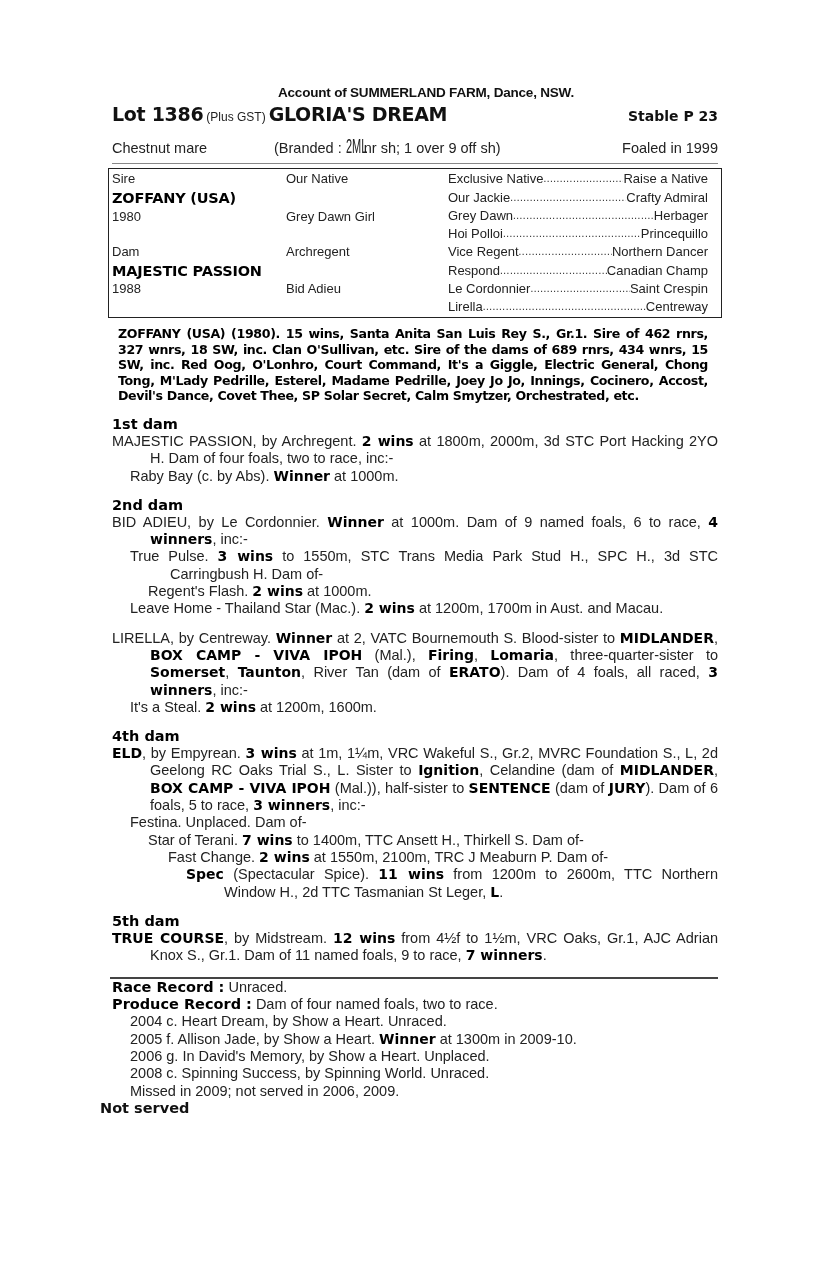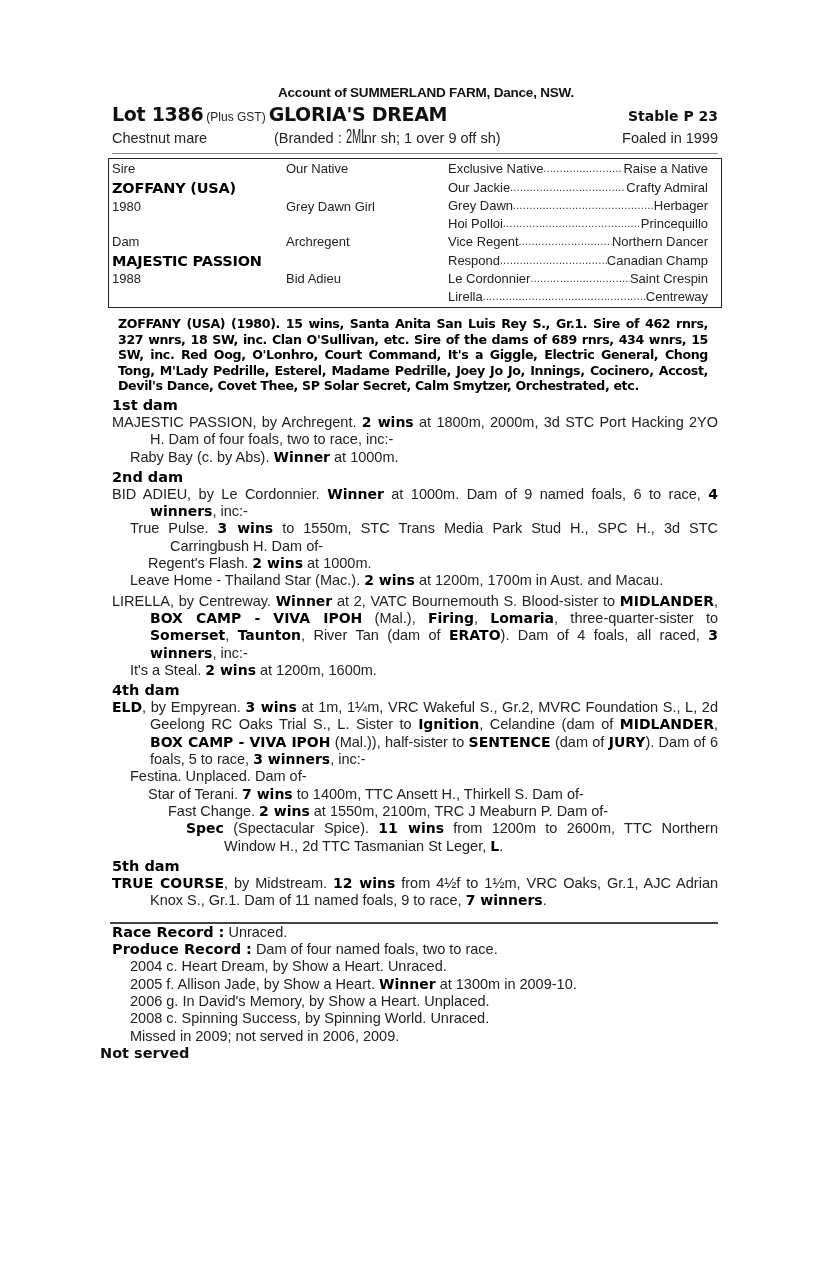--- a/index.html
+++ b/index.html
@@ -7,38 +7,38 @@
          font-family: "Liberation Sans", sans-serif; color: #111; }
   .page { position: absolute; left: 112px; top: 84px; width: 606px; }
   .hv { font-family: "DejaVu Sans", sans-serif; font-weight: bold; }
   .account { text-align: center; font-size: 13.5px; font-weight: bold; font-stretch: condensed;
              letter-spacing: -0.2px; margin-left: 22px; height: 18px; line-height: 18px; }
   .lotline { display: flex; align-items: baseline; height: 24px; line-height: 24px; }
   .lotno { font-family: "DejaVu Sans", sans-serif; font-weight: bold; font-size: 19px; letter-spacing: -0.3px; }
   .gst { font-size: 12px; margin: 0 3px; color: #222; }
   .horse { font-family: "DejaVu Sans", sans-serif; font-weight: bold; font-size: 19px; letter-spacing: -0.3px; }
   .stable { margin-left: auto; font-family: "DejaVu Sans", sans-serif; font-weight: bold; font-size: 14px; }
-  .descline { display: flex; align-items: flex-end; font-size: 14.5px; height: 24px; line-height: 24px; margin-top: 0; color: #222; }
+  .descline { display: flex; align-items: flex-end; font-size: 14.5px; height: 24px; line-height: 24px; margin-top: 10px; color: #222; }
   .desc-color { width: 162px; }
   .brand-mark { font-family: "Liberation Sans Narrow", "Liberation Sans", sans-serif; font-size: 20px;
                 display: inline-block; transform: scaleX(0.55); transform-origin: left bottom; width: 14px; line-height: 14px; }
   .foaled { margin-left: auto; }
   .rule-gray { height: 1px; background: #888; margin-top: 3px; }
   .pedigree { border: 1.5px solid #222; margin-top: 4px; position: relative; height: 148px;
               font-size: 13px; color: #222; margin-left: -4px; width: 612px; }
   .ped-row { position: absolute; height: 18px; line-height: 18px; }
   .ped-big { font-family: "DejaVu Sans", sans-serif; font-weight: bold; font-size: 14.5px; color: #000; letter-spacing: -0.2px; }
   .ped-anc { position: absolute; left: 339px; width: 260px; display: flex; height: 18.5px; line-height: 18.5px; font-size: 13px; align-items: center; }
   .ped-anc .l { white-space: nowrap; }
   .ped-anc .dots { flex: 1; overflow: hidden; white-space: nowrap; font-size: 10px; letter-spacing: 0.5px; }
   .ped-anc .dots::before { content: "................................................................................................"; }
   .ped-anc .r { white-space: nowrap; }
   .sire-bio { font-family: "DejaVu Sans", sans-serif; font-weight: bold; font-size: 12.6px; line-height: 15.6px;
               text-align: justify; margin: 8px 10px 0 6px; letter-spacing: -0.35px; color: #000; }
-  .sec { margin-top: 3px; }
+  .sec { margin-top: 12px; }
   .sec-title { font-family: "DejaVu Sans", sans-serif; font-weight: bold; font-size: 14.5px; height: 17px; line-height: 17px; color: #000; }
   .p { font-size: 14.5px; line-height: 17.3px; text-align: justify; color: #222; }
   .p .hv { font-size: 14px; color: #000; }
   .i0 { padding-left: 38px; text-indent: -38px; }
   .i1 { padding-left: 58px; text-indent: -40px; }
   .i2 { padding-left: 76px; text-indent: -40px; }
   .i3 { padding-left: 96px; text-indent: -40px; }
   .i4 { padding-left: 112px; text-indent: -38px; }
   .rule-dark { height: 1.5px; background: #444; margin-top: 13px; margin-left: -2px; width: 608px; }
   .rec .lbl { font-family: "DejaVu Sans", sans-serif; font-weight: bold; font-size: 14.5px; color: #000; }

